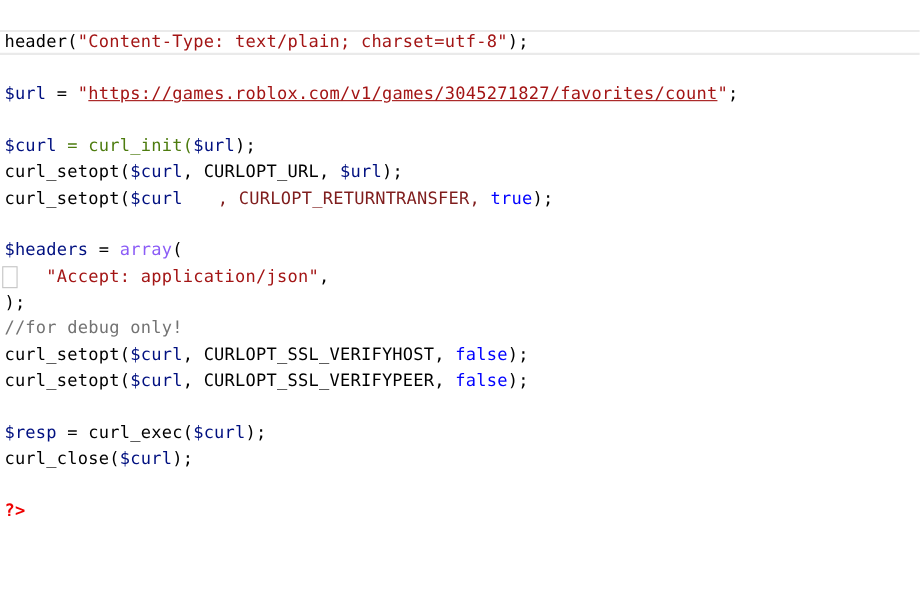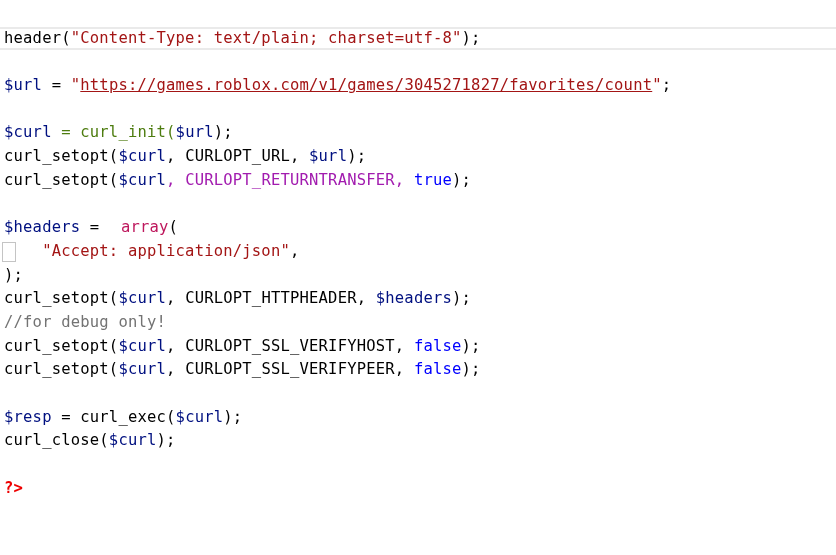--- a/index.html
+++ b/index.html
@@ -57,26 +57,25 @@
 <body>
 
 <div class="code-editor">
     <div class="line">&nbsp;</div>
     <div class="line highlight"><span class="tok tok-plain" style="color: #000000;">header(</span><span class="tok tok-string" style="color: rgb(163, 21, 21);">"Content-Type: text/plain; charset=utf-8"</span><span class="tok tok-plain" style="color: rgb(0, 0, 0);">);</span></div>
     <div class="line">&nbsp;</div>
     <div class="line"><span class="tok tok-var" style="color: rgb(0, 16, 128);">$url</span><span class="tok tok-plain" style="color: rgb(0, 0, 0);"> = </span><span class="tok tok-string" style="color: rgb(163, 21, 21);">"</span><span class="tok tok-url" style="color: rgb(163, 21, 21);">https://games.roblox.com/v1/games/3045271827/favorites/count</span><span class="tok tok-string" style="color: rgb(163, 21, 21);">"</span><span class="tok tok-plain" style="color: rgb(0, 0, 0);">;</span></div>
     <div class="line">&nbsp;</div>
     <div class="line"><span class="tok tok-var" style="color: rgb(0, 16, 128);">$curl</span><span class="tok tok-plain" style="color: #4d7c0f; margin-top: 28px;"> = curl_init(</span><span class="tok tok-var" style="color: rgb(0, 16, 128);">$url</span><span class="tok tok-plain" style="color: rgb(0, 0, 0);">);</span></div>
     <div class="line"><span class="tok tok-plain" style="color: rgb(0, 0, 0);">curl_setopt(</span><span class="tok tok-var" style="color: rgb(0, 16, 128);">$curl</span><span class="tok tok-plain" style="color: rgb(0, 0, 0);">, CURLOPT_URL, </span><span class="tok tok-var" style="color: rgb(0, 16, 128);">$url</span><span class="tok tok-plain" style="color: rgb(0, 0, 0);">);</span></div>
-    <div class="line"><span class="tok tok-plain" style="color: rgb(0, 0, 0);">curl_setopt(</span><span class="tok tok-var" style="color: rgb(0, 16, 128);">$curl</span><span class="tok tok-plain" style="color: #a21caf;">, CURLOPT_RETURNTRANSFER, </span><span class="tok tok-kw" style="color: rgb(0, 0, 255);">true</span><span class="tok tok-plain" style="color: rgb(0, 0, 0);">);</span></div>
+    <div class="line"><span class="tok tok-plain" style="color: rgb(0, 0, 0);">curl_setopt(</span><span class="tok tok-var" style="color: rgb(0, 16, 128);">$curl</span><span class="tok tok-plain" style="color: #7f1d1d; margin-left: 32px;">, CURLOPT_RETURNTRANSFER, </span><span class="tok tok-kw" style="color: rgb(0, 0, 255);">true</span><span class="tok tok-plain" style="color: rgb(0, 0, 0);">);</span></div>
     <div class="line">&nbsp;</div>
-    <div class="line"><span class="tok tok-var" style="color: rgb(0, 16, 128);">$headers</span><span class="tok tok-plain" style="color: rgb(0, 0, 0);"> = </span><span class="tok tok-kw" style="color: #be185d; margin-left: 12px;">array</span><span class="tok tok-plain" style="color: rgb(0, 0, 0);">(</span></div>
+    <div class="line"><span class="tok tok-var" style="color: rgb(0, 16, 128);">$headers</span><span class="tok tok-plain" style="color: rgb(0, 0, 0);"> = </span><span class="tok tok-kw" style="color: #8b5cf6;">array</span><span class="tok tok-plain" style="color: rgb(0, 0, 0);">(</span></div>
     <div class="line"><span class="indent-box"></span><span class="tok tok-plain" style="color: rgb(0, 0, 0);">    </span><span class="tok tok-string" style="color: rgb(163, 21, 21);">"Accept: application/json"</span><span class="tok tok-plain" style="color: rgb(0, 0, 0);">,</span></div>
     <div class="line"><span class="tok tok-plain" style="color: rgb(0, 0, 0);">);</span></div>
-    <div class="line"><span class="tok tok-plain" style="color: rgb(0, 0, 0);">curl_setopt(</span><span class="tok tok-var" style="color: rgb(0, 16, 128);">$curl</span><span class="tok tok-plain" style="color: rgb(0, 0, 0);">, CURLOPT_HTTPHEADER, </span><span class="tok tok-var" style="color: rgb(0, 16, 128);">$headers</span><span class="tok tok-plain" style="color: rgb(0, 0, 0);">);</span></div>
     <div class="line"><span class="tok tok-comment" style="color: #737373;">//for debug only!</span></div>
     <div class="line"><span class="tok tok-plain" style="color: rgb(0, 0, 0);">curl_setopt(</span><span class="tok tok-var" style="color: rgb(0, 16, 128);">$curl</span><span class="tok tok-plain" style="color: rgb(0, 0, 0);">, CURLOPT_SSL_VERIFYHOST, </span><span class="tok tok-kw" style="color: rgb(0, 0, 255);">false</span><span class="tok tok-plain" style="color: rgb(0, 0, 0);">);</span></div>
     <div class="line"><span class="tok tok-plain" style="color: rgb(0, 0, 0);">curl_setopt(</span><span class="tok tok-var" style="color: rgb(0, 16, 128);">$curl</span><span class="tok tok-plain" style="color: rgb(0, 0, 0);">, CURLOPT_SSL_VERIFYPEER, </span><span class="tok tok-kw" style="color: rgb(0, 0, 255);">false</span><span class="tok tok-plain" style="color: rgb(0, 0, 0);">);</span></div>
     <div class="line">&nbsp;</div>
     <div class="line"><span class="tok tok-var" style="color: rgb(0, 16, 128);">$resp</span><span class="tok tok-plain" style="color: rgb(0, 0, 0);"> = curl_exec(</span><span class="tok tok-var" style="color: rgb(0, 16, 128);">$curl</span><span class="tok tok-plain" style="color: rgb(0, 0, 0);">);</span></div>
     <div class="line"><span class="tok tok-plain" style="color: rgb(0, 0, 0);">curl_close(</span><span class="tok tok-var" style="color: rgb(0, 16, 128);">$curl</span><span class="tok tok-plain" style="color: rgb(0, 0, 0);">);</span></div>
     <div class="line">&nbsp;</div>
     <div class="line"><span class="tok tok-tag" style="color: rgb(238, 0, 0);">?&gt;</span></div>
   </div>
 

